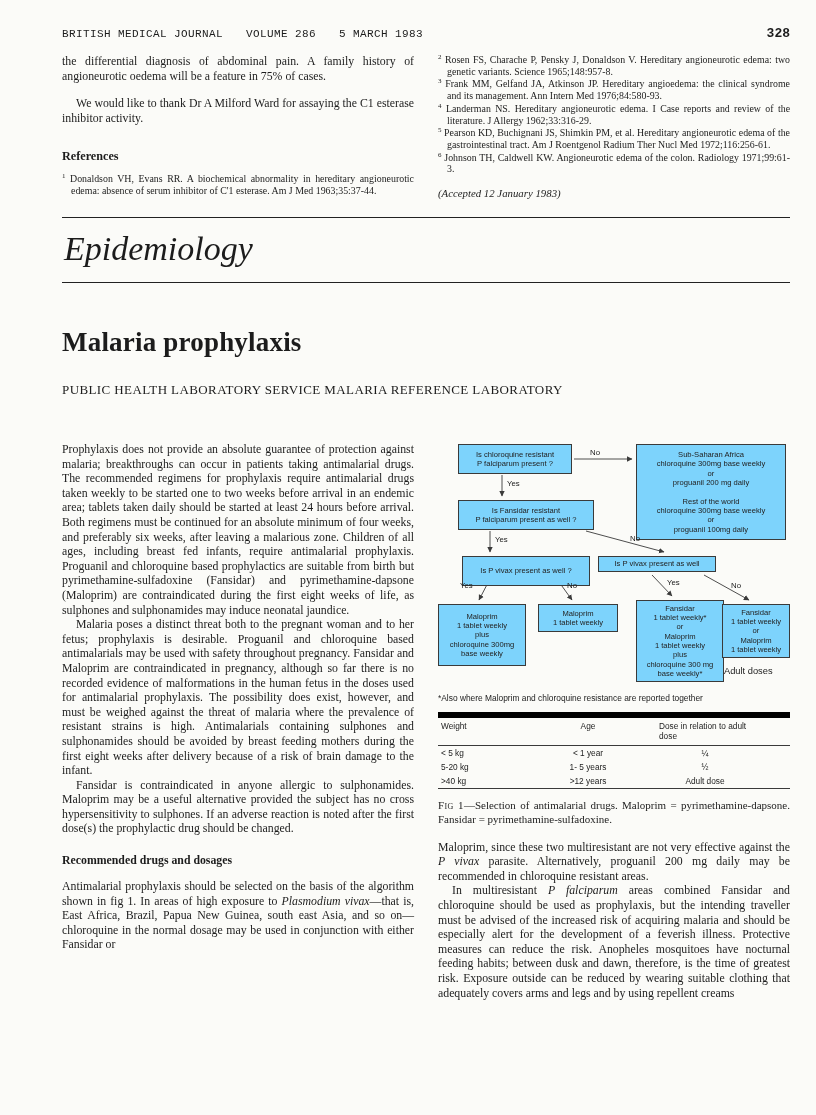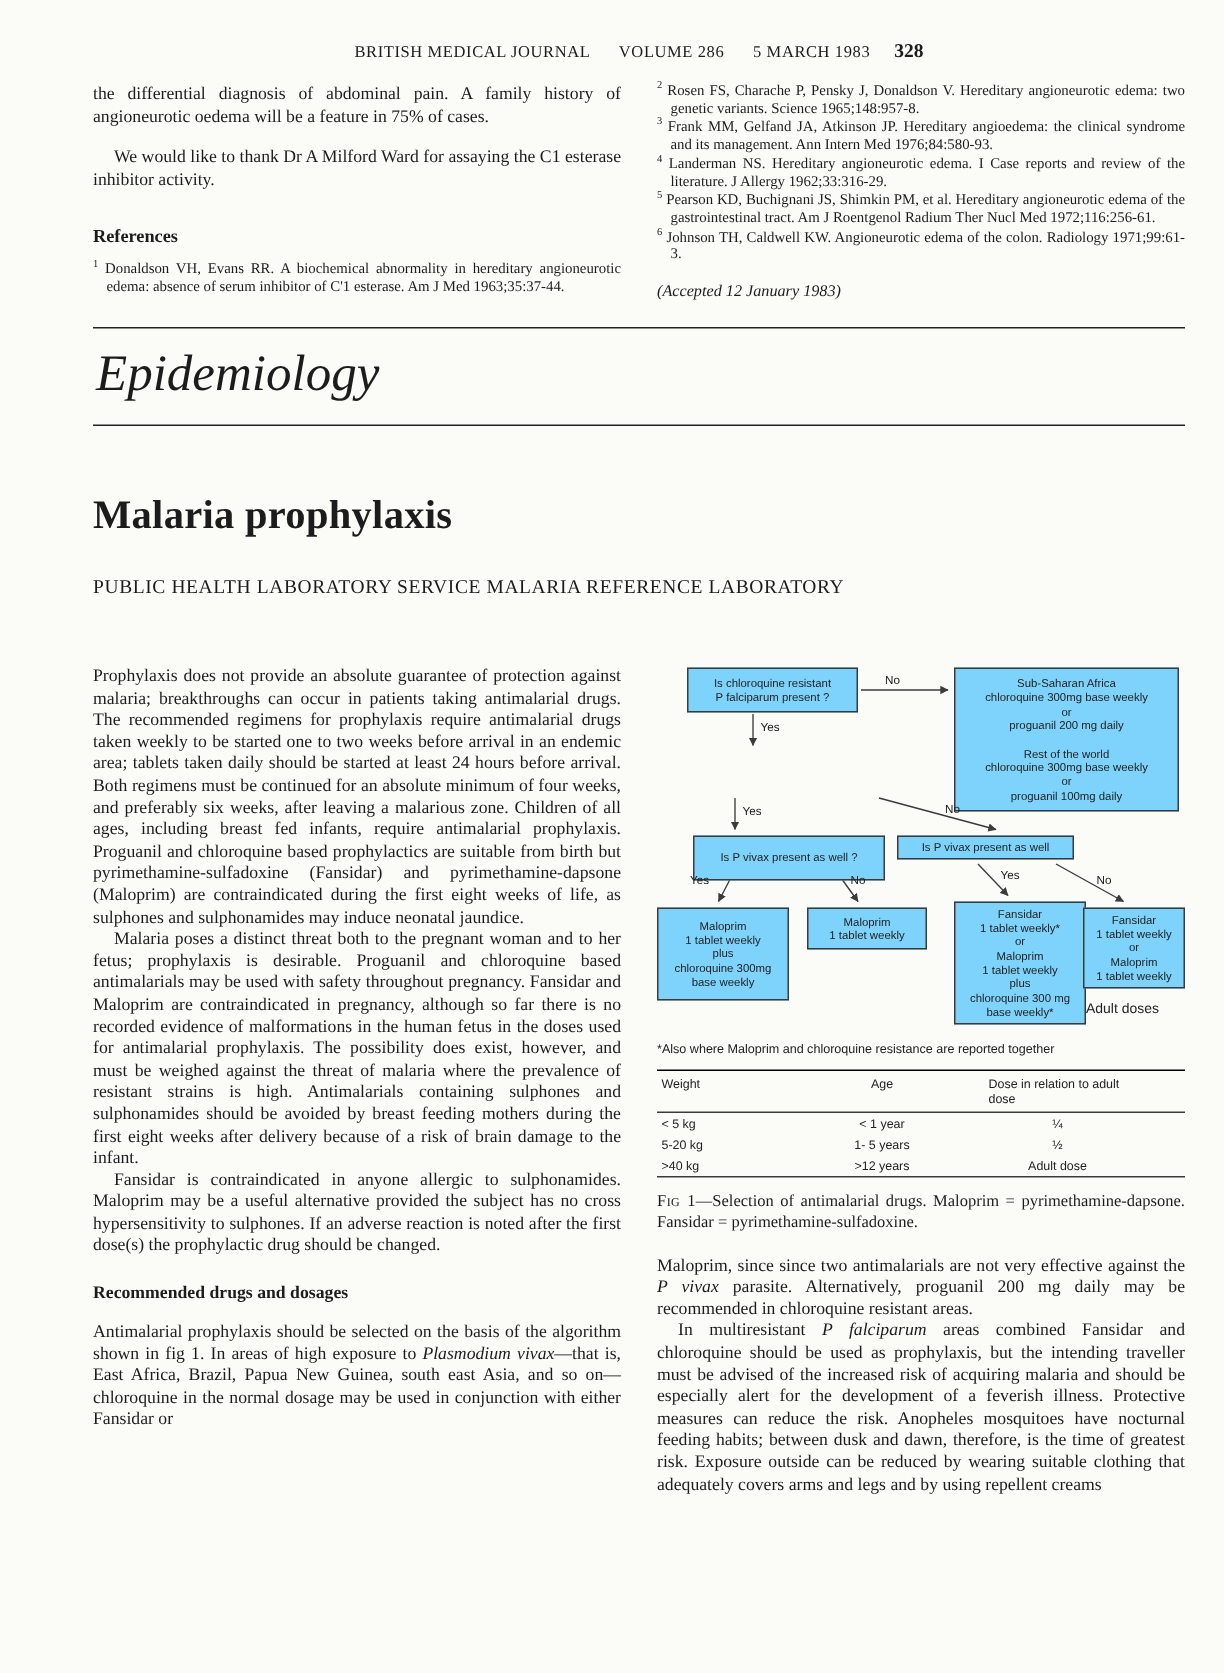--- a/index.html
+++ b/index.html
@@ -1,20 +1,20 @@
 <!DOCTYPE html>
 <html><head>
 <meta charset="utf-8">
 <style>
   * { margin:0; padding:0; box-sizing:border-box; }
   html, body { background:#fbfbf8; }
   .page { position:relative; width:816px; height:1115px; background:#fbfbf8; color:#1c1c1c;
           font-family:"Liberation Serif", serif; padding:26px 26px 0 62px; overflow:hidden; }
 
-  .masthead { display:flex; justify-content:center; align-items:baseline; }
+  .masthead { display:flex; justify-content:space-between; align-items:baseline;font-family:Liberation Mono, monospace; }
   .m-left { font-size:11px; letter-spacing:.4px; }
   .m-part { margin-right:16px; }
   .page-num { font-size:13px; font-weight:bold; }
 
   .two-col { display:flex; gap:24px; }
   .col { width:352px; }
 
   .bt { font-size:11.8px; line-height:14.6px; text-align:justify; }
   .ind { text-indent:14px; }
 
@@ -39,21 +39,21 @@
   .figure { font-family:"Liberation Sans", sans-serif; color:#222; display:block; }
   .flowchart { position:relative; height:248px; }
   .fc-arrows { position:absolute; left:0; top:0; }
   .fc-box { position:absolute; background:#7dd3fc; border:1px solid #3a3a3a;
             display:flex; align-items:center; justify-content:center; text-align:center;
             white-space:pre-line; font-size:7.6px; line-height:9.3px; padding:2px; }
   .fc-label { position:absolute; font-size:7.8px; }
   .adult-doses { position:absolute; left:286px; top:224px; font-size:9.3px; }
   .fig-footnote { font-size:8.4px; margin-top:3px; }
 
-  .dose-table { margin-top:9px; border-top:1px solid #000000; border-bottom:1px solid #3a3a3a;
+  .dose-table { margin-top:9px; border-top:6px solid #000000; border-bottom:1px solid #3a3a3a;
                 font-size:8.3px; line-height:10px; }
   .dt-row { display:flex; align-items:flex-start; padding:2px 0; }
   .dt-head { border-bottom:1px solid #3a3a3a; padding:3px 0 4px; }
   .dt-c1 { width:90px; padding-left:3px; }
   .dt-c2 { width:120px; text-align:center; }
   .dt-c3 { flex:1; text-align:center; padding-right:28px; }
   .hdr3 { display:inline-block; width:92px; text-align:left; }
 
   .fig-caption { font-family:"Liberation Serif", serif; color:#1c1c1c; font-size:11px;
                  line-height:13.8px; margin-top:10px; text-align:justify; }
@@ -132,20 +132,22 @@
 P falciparum present ?</div>
           <div class="fc-box" style="left:198px;top:2px;width:150px;height:96px;">Sub-Saharan Africa
 chloroquine 300mg base weekly
 or
 proguanil 200 mg daily
 
 Rest of the world
 chloroquine 300mg base weekly
 or
 proguanil 100mg daily</div>
+          <div class="fc-box" style="left:20px;top:58px;width:136px;height:30px;">Is Fansidar resistant
+P falciparum present as well ?</div>
           <div class="fc-box" style="left:24px;top:114px;width:128px;height:30px;">Is P vivax present as well ?</div>
           <div class="fc-box" style="left:160px;top:114px;width:118px;height:16px;">Is P vivax present as well</div>
           <div class="fc-box" style="left:0px;top:162px;width:88px;height:62px;">Maloprim
 1 tablet weekly
 plus
 chloroquine 300mg
 base weekly</div>
           <div class="fc-box" style="left:100px;top:162px;width:80px;height:28px;">Maloprim
 1 tablet weekly</div>
           <div class="fc-box" style="left:198px;top:158px;width:88px;height:82px;">Fansidar
@@ -195,19 +197,19 @@
           <div class="dt-row">
             <span class="dt-c1">&gt;40 kg</span>
             <span class="dt-c2">&gt;12 years</span>
             <span class="dt-c3">Adult dose</span>
           </div>
         </div>
 
         <figcaption class="fig-caption"><span class="fig-label">Fig 1</span><span>—Selection of antimalarial drugs. Maloprim = pyrimethamine-dapsone. Fansidar = pyrimethamine-sulfadoxine.</span></figcaption>
       </figure>
 
-      <p class="bt after-fig"><span>Maloprim, since since two antimalarials are not very effective against the </span><i>P vivax</i><span> parasite. Alternatively, proguanil 200 mg daily may be recommended in chloroquine resistant areas.</span></p>
+      <p class="bt after-fig"><span>Maloprim, since these two multiresistant are not very effective against the </span><i>P vivax</i><span> parasite. Alternatively, proguanil 200 mg daily may be recommended in chloroquine resistant areas.</span></p>
       <p class="bt ind"><span>In multiresistant </span><i>P falciparum</i><span> areas combined Fansidar and chloroquine should be used as prophylaxis, but the intending traveller must be advised of the increased risk of acquiring malaria and should be especially alert for the development of a feverish illness. Protective measures can reduce the risk. Anopheles mosquitoes have nocturnal feeding habits; between dusk and dawn, therefore, is the time of greatest risk. Exposure outside can be reduced by wearing suitable clothing that adequately covers arms and legs and by using repellent creams</span></p>
     </div>
 
   </section>
 
 </div>
 
 </body></html>

